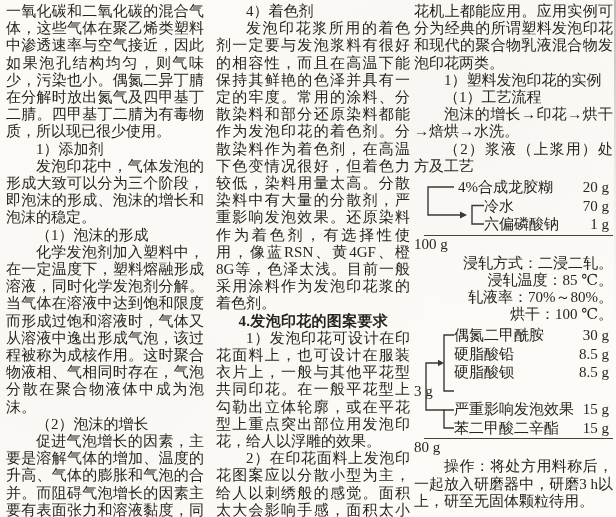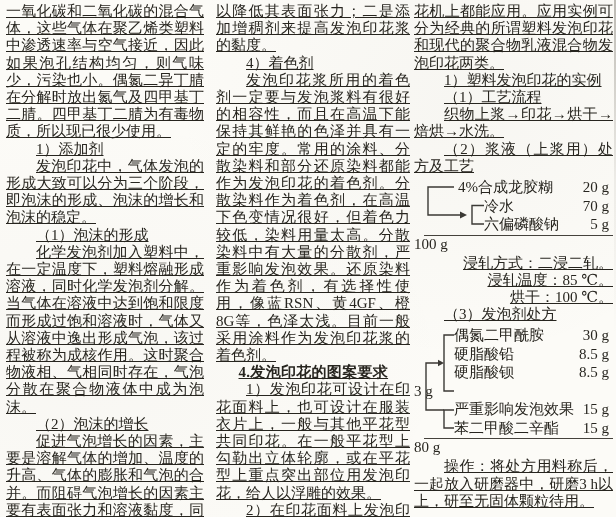--- a/index.html
+++ b/index.html
@@ -11,21 +11,21 @@
       radial-gradient(ellipse at 75% 20%, rgba(95,90,80,0.03), transparent 45%),
       radial-gradient(ellipse at 15% 70%, rgba(95,90,80,0.025), transparent 50%);
     font-family:"Liberation Serif","DejaVu Serif",serif;
     color:#27251f;
   }
   .page::after{
     content:"";position:absolute;right:0;top:0;bottom:0;width:2px;
     background:linear-gradient(to bottom, rgba(90,85,75,.38), rgba(90,85,75,.08) 35%, transparent 65%);
   }
   .col{position:absolute;top:3px;font-size:15px;line-height:17.2px;text-align:justify;}
-  .col p{margin:0;text-decoration:underline;}
+  .col p{margin:0;}
   #col1{left:6px;width:198px;}
   #col2{left:216px;width:194px;}
   #col3{left:414px;width:199px;}
   .indent{text-indent:2em;}
   .heading{font-weight:bold;margin:13px 0 3px 0;text-indent:1.5em;letter-spacing:.3px;}
   .cond{padding-left:34px;text-align:right;}
   .recipe{position:relative;margin:3px 0 2px 0;text-align:left;}
   .r-row{display:flex;justify-content:space-between;height:18.5px;line-height:18.5px;}
   .r-name{white-space:nowrap;}
   .r-amt{white-space:nowrap;padding-right:4px;}
@@ -47,61 +47,60 @@
     <p>一氧化碳和二氧化碳的混合气体，这些气体在聚乙烯类塑料中渗透速率与空气接近，因此如果泡孔结构均匀，则气味少，污染也小。偶氮二异丁腈在分解时放出氮气及四甲基丁二腈。四甲基丁二腈为有毒物质，所以现已很少使用。</p>
     <p class="indent">1）添加剂</p>
     <p class="indent">发泡印花中，气体发泡的形成大致可以分为三个阶段，即泡沫的形成、泡沫的增长和泡沫的稳定。</p>
     <p class="indent">（1）泡沫的形成</p>
     <p class="indent">化学发泡剂加入塑料中，在一定温度下，塑料熔融形成溶液，同时化学发泡剂分解。当气体在溶液中达到饱和限度而形成过饱和溶液时，气体又从溶液中逸出形成气泡，该过程被称为成核作用。这时聚合物液相、气相同时存在，气泡分散在聚合物液体中成为泡沫。</p>
     <p class="indent">（2）泡沫的增长</p>
     <p class="indent">促进气泡增长的因素，主要是溶解气体的增加、温度的升高、气体的膨胀和气泡的合并。而阻碍气泡增长的因素主要有表面张力和溶液黏度，同时局部过热使溶液的表面张力降低，会促使泡</p>
   </div>
 
   <div class="col" id="col2">
-    <p>以降低其表面张力；二是添加增稠剂来提高发泡印花浆的黏度。</p>
     <p class="indent">4）着色剂</p>
     <p class="indent">发泡印花浆所用的着色剂一定要与发泡浆料有很好的相容性，而且在高温下能保持其鲜艳的色泽并具有一定的牢度。常用的涂料、分散染料和部分还原染料都能作为发泡印花的着色剂。分散染料作为着色剂，在高温下色变情况很好，但着色力较低，染料用量太高。分散染料中有大量的分散剂，严重影响发泡效果。还原染料作为着色剂，有选择性使用，像蓝RSN、黄4GF、橙8G等，色泽太浅。目前一般采用涂料作为发泡印花浆的着色剂。</p>
     <p class="heading">4.发泡印花的图案要求</p>
     <p class="indent">1）发泡印花可设计在印花面料上，也可设计在服装衣片上，一般与其他平花型共同印花。在一般平花型上勾勒出立体轮廓，或在平花型上重点突出部位用发泡印花，给人以浮雕的效果。</p>
     <p class="indent">2）在印花面料上发泡印花图案应以分散小型为主，给人以刺绣般的感觉。面积太大会影响手感，面积太小发泡效果又不理想。</p>
   </div>
 
   <div class="col" id="col3">
     <p>花机上都能应用。应用实例可分为经典的所谓塑料发泡印花和现代的聚合物乳液混合物发泡印花两类。</p>
     <p class="indent">1）塑料发泡印花的实例</p>
     <p class="indent">（1）工艺流程</p>
-    <p class="indent">织物上浆→印花→烘干→焙烘→水洗。</p>
+    <p class="indent">泡沫的增长→印花→烘干→焙烘→水洗。</p>
     <p class="indent">（2）浆液（上浆用）处方及工艺</p>
 
     <div class="recipe">
       <svg class="bracket-svg" width="80" height="60">
         <path d="M40 9 H14 V37 H46"></path>
         <polygon points="46,33.6 46,40.4 53,37"></polygon>
         <path d="M70 27.5 H58 V46 H70"></path>
       </svg>
       <div class="r-row">
         <span class="r-name pl44">4%合成龙胶糊</span>
         <span class="r-amt">20 g</span>
       </div>
       <div class="r-row">
         <span class="r-name pl70">冷水</span>
         <span class="r-amt">70 g</span>
       </div>
       <div class="r-row">
         <span class="r-name pl70">六偏磷酸钠</span>
-        <span class="r-amt">5 g</span>
+        <span class="r-amt">1 g</span>
       </div>
       <div class="r-rule"></div>
       <div class="r-total">100 g</div>
     </div>
 
     <p class="cond">浸轧方式：二浸二轧。</p>
     <p class="cond">浸轧温度：85 ℃。</p>
+    <p class="cond">轧液率：70%～80%。</p>
     <p class="cond">烘干：100 ℃。</p>
-    <p class="indent">（3）发泡剂处方</p>
 
     <div class="recipe">
       <svg class="bracket-svg" width="60" height="115">
         <path d="M40 9 H30 V65 H40"></path>
         <path d="M40 84 H30 V102 H40"></path>
         <path d="M24 37 H12 V84 H30"></path>
         <polygon points="24,33.8 24,40.2 30,37"></polygon>
       </svg>
       <div class="r-row">
         <span class="r-name pl40">偶氮二甲酰胺</span>

